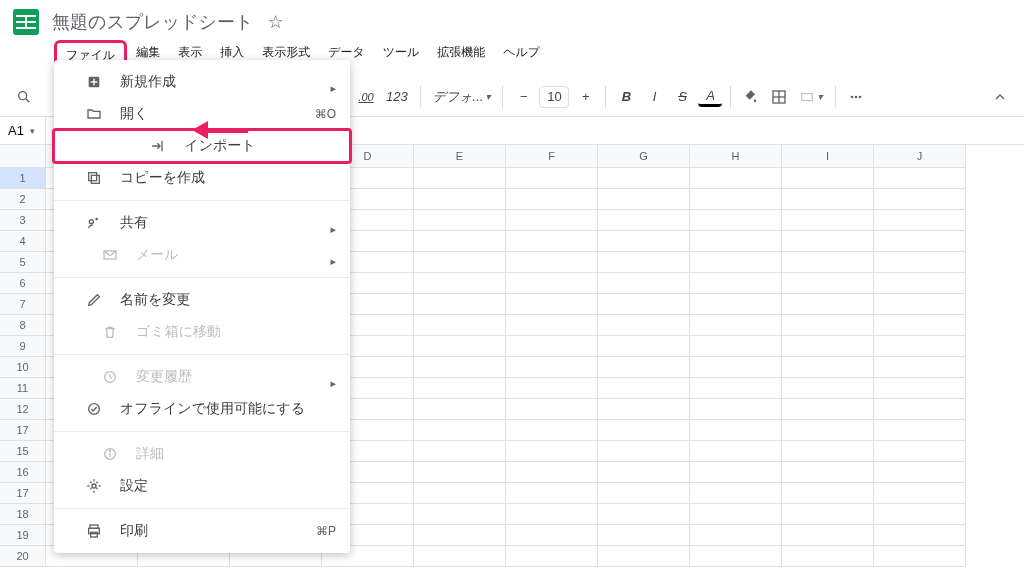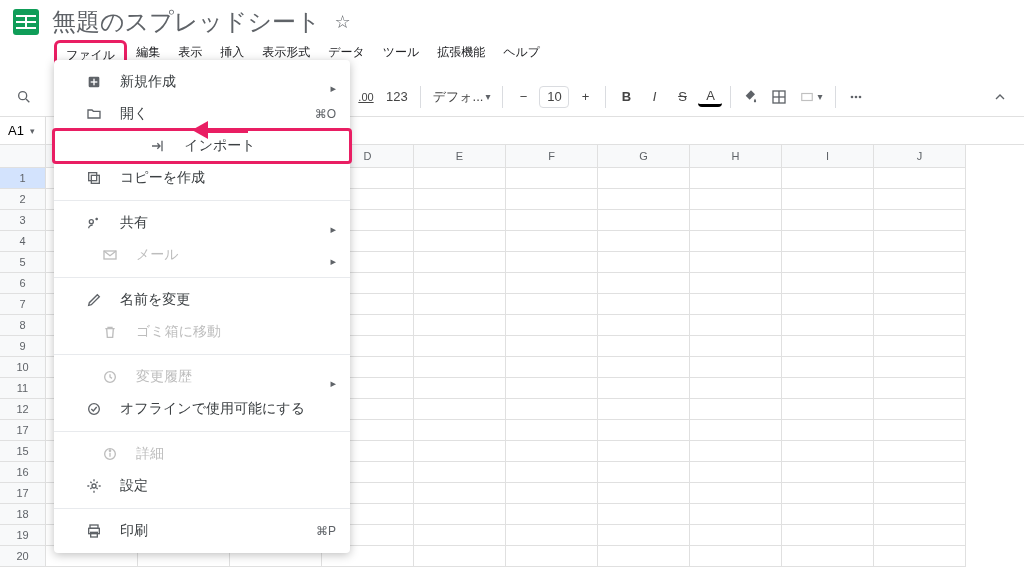--- a/index.html
+++ b/index.html
@@ -3,32 +3,32 @@
 <meta charset="utf-8">
 <style>
 * { margin: 0; padding: 0; box-sizing: border-box; font-family: "Hiragino Sans", Arial, sans-serif; }
 body { width: 1024px; height: 576px; background: #fff; position: relative; overflow: hidden; }
 
 
 .header { display: flex; align-items: center; padding: 6px 10px 2px 10px; gap: 10px; }
 .logo { width: 32px; height: 32px; display: flex; align-items: center; justify-content: center; }
 .logo-box { width: 26px; height: 26px; background: #0f9d58; border-radius: 3px; position: relative; }
 .logo-box::before { content: ""; position: absolute; left: 3px; right: 3px; top: 6px; bottom: 6px; background: linear-gradient(#fff,#fff) 0 0/100% 2px no-repeat, linear-gradient(#fff,#fff) 0 50%/100% 2px no-repeat, linear-gradient(#fff,#fff) 0 100%/100% 2px no-repeat, linear-gradient(#fff,#fff) 50% 0/2px 100% no-repeat; }
-.title { font-size: 24px; color: #5f6368; }
+.title { font-size: 18px; color: #5f6368; }
 .star { color: #5f6368; font-size: 18px; margin-left: 4px; }
 
 
 .menubar { display: flex; gap: 0; padding: 0 10px 6px 54px; font-size: 12px; color: #202124; }
 .menubar span { padding: 4px 9px; border-radius: 4px; cursor: pointer; }
 .menubar span.hl { border: 3px solid #e91e63; border-radius: 6px; }
 
 
 .toolbar { display: flex; align-items: center; gap: 4px; padding: 4px 12px; border-bottom: 1px solid #e0e0e0; font-size: 13px; color: #444; height: 40px; }
 .toolbar .sep { width: 1px; height: 22px; background: #dadce0; margin: 0 4px; }
-.toolbar .btn { min-width: 24px; height: 26px; display: flex; align-items: center; justify-content: center; border-radius: 4px; padding: 0 4px; }
+.toolbar .btn { min-width: 24px; height: 26px; display: flex; align-items: center; justify-content: center; border-radius: 4px; padding: 0 4px; font-style: italic; }
 .toolbar .font-size { border: 1px solid #dadce0; width: 30px; height: 22px; text-align: center; font-size: 13px; border-radius: 4px; display: flex; align-items: center; justify-content: center; }
 .toolbar .chevron::after { content: "▾"; font-size: 10px; margin-left: 2px; color: #5f6368; }
 .spacer { flex: 1; }
 
 
 .namebox-row { display: flex; align-items: flex-end; height: 28px; border-bottom: 1px solid #e0e0e0; }
 .namebox { width: 46px; padding-left: 8px; font-size: 13px; display: flex; align-items: center; gap: 6px; border-right: 1px solid #e0e0e0; height: 100%; }
 .namebox::after { content: "▾"; font-size: 9px; color: #5f6368; }
 .fx { padding: 0 8px; color: #5f6368; font-style: italic; }
 

